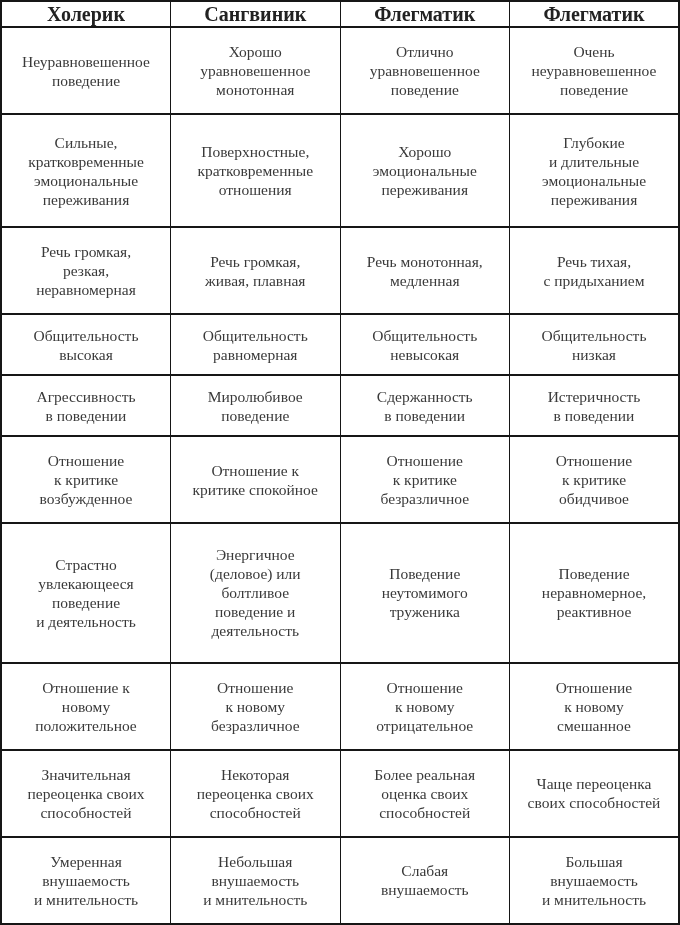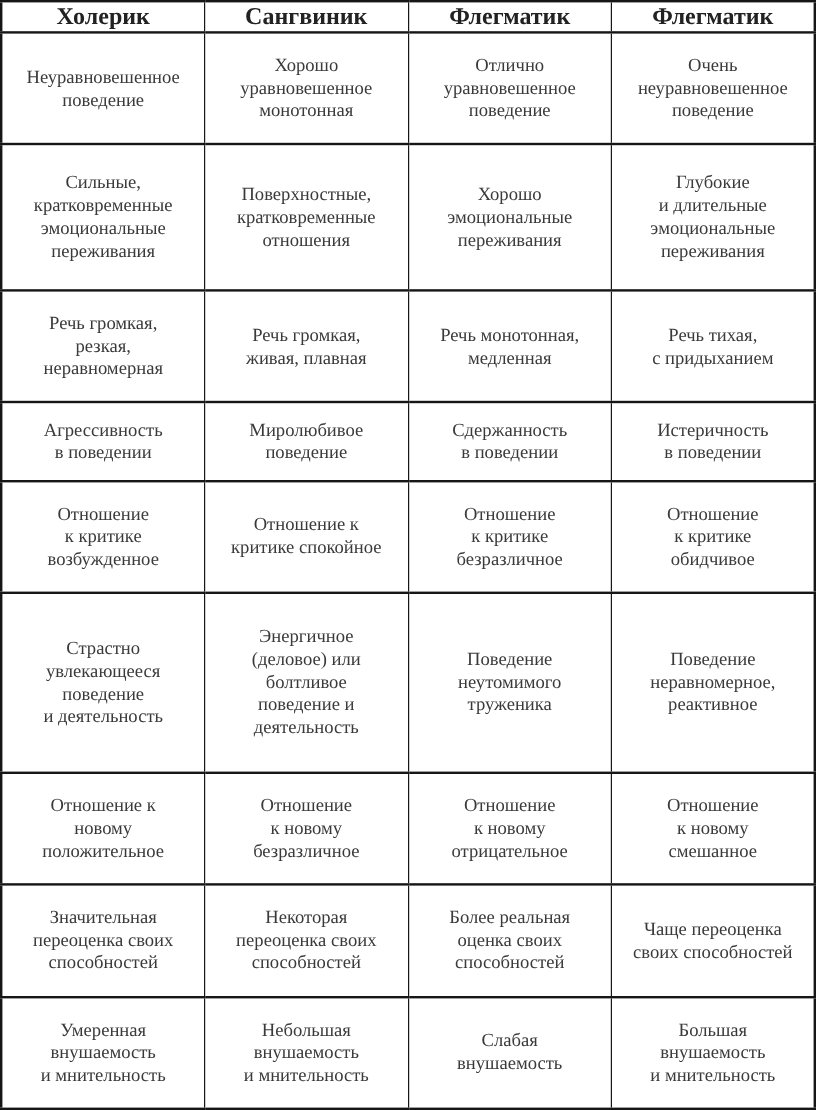--- a/index.html
+++ b/index.html
@@ -101,20 +101,30 @@
 резкая,
 неравномерная</td>
         <td>Речь громкая,
 живая, плавная</td>
         <td>Речь монотонная,
 медленная</td>
         <td>Речь тихая,
 с придыханием</td>
       </tr>
       <tr>
+        <td>Общительность
+высокая</td>
+        <td>Общительность
+равномерная</td>
+        <td>Общительность
+невысокая</td>
+        <td>Общительность
+низкая</td>
+      </tr>
+      <tr>
         <td>Агрессивность
 в поведении</td>
         <td>Миролюбивое
 поведение</td>
         <td>Сдержанность
 в поведении</td>
         <td>Истеричность
 в поведении</td>
       </tr>
       <tr>

